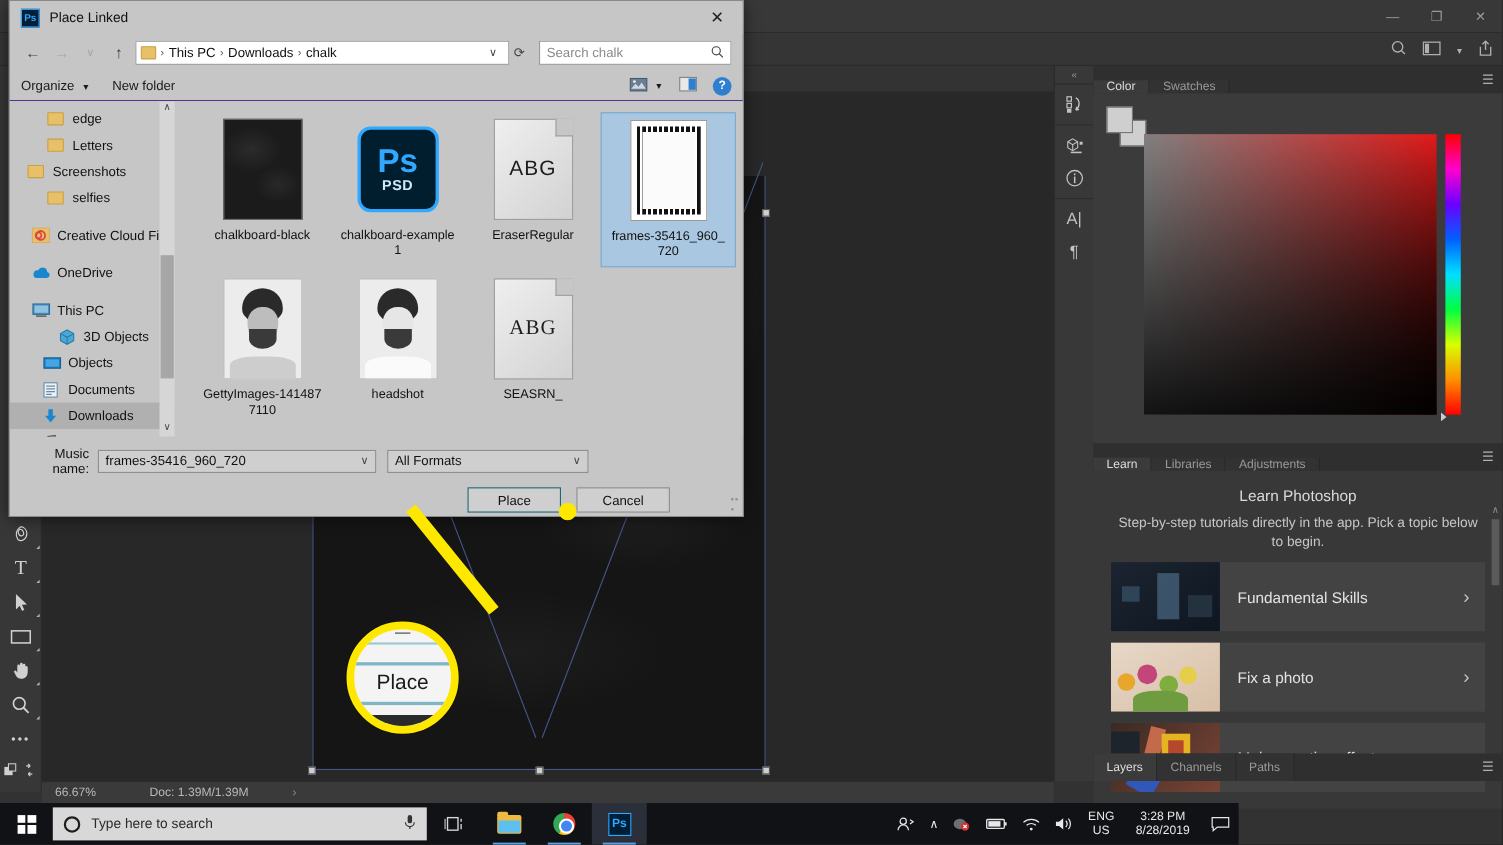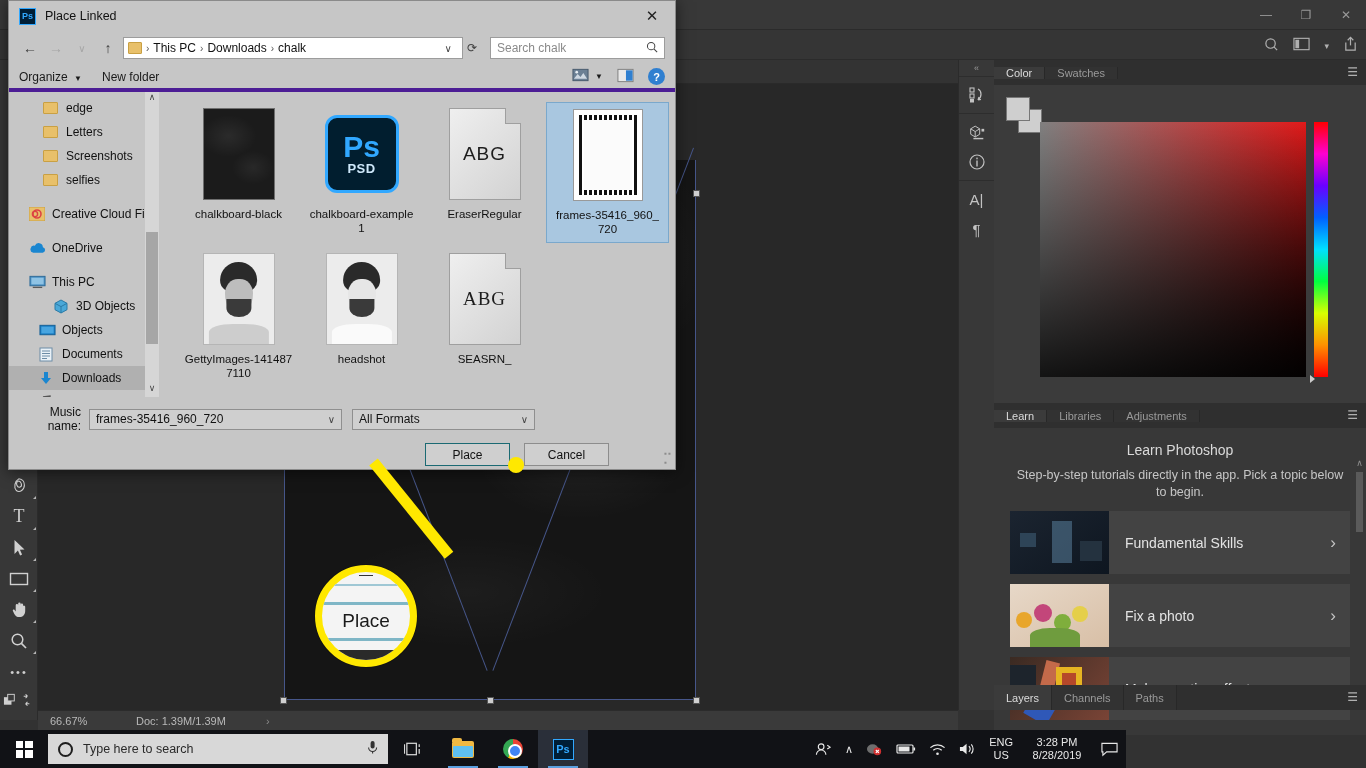--- a/index.html
+++ b/index.html
@@ -55,21 +55,21 @@
   .ps-status .arrow { padding-left:40px; color:#8a8a8a; }
 
   
   .ps-strip { position:absolute; left:958px; top:60px; width:36px; height:650px; background:#383838; border-left:1px solid #2b2b2b;}
   .ps-strip .collapse { height:16px; display:flex; align-items:center; justify-content:center; color:#999; font-size:9px; }
   .ps-strip .sgroup { border-top:1px solid #2d2d2d; padding:3px 0; }
   .ps-strip .sicon { height:30px; display:flex; align-items:center; justify-content:center; color:#c2c2c2; }
 
   
   .ps-right { position:absolute; left:994px; top:60px; width:372px; height:650px; background:#383838; }
-  .panel-tabs { height:25px; background:#2f2f2f; display:flex; align-items:center; position:relative;}
+  .panel-tabs { height:25px; background:#2f2f2f; display:flex; align-items:flex-end; position:relative;}
   .ptab { padding:0 12px; display:flex; align-items:center; font-size:11px; color:#9a9a9a; background:#323232; border-right:1px solid #282828;}
   .ptab.active { background:#3b3b3b; color:#dcdcdc; }
   .pmenu { position:absolute; right:8px; top:6px; color:#b0b0b0; font-size:12px; line-height:12px;}
 
   .color-panel { height:318px; background:#3b3b3b; position:relative; }
   .cp-swatch { position:absolute; left:12px; top:12px; width:36px; height:36px;}
   .cp-swatch .a { position:absolute; left:0; top:0; width:24px; height:24px; background:#cfcfcf; border:1px solid #777; }
   .cp-swatch .b { position:absolute; left:12px; top:12px; width:24px; height:24px; background:#cfcfcf; border:1px solid #777; z-index:0;}
   .cp-field { position:absolute; left:46px; top:37px; width:266px; height:255px;
      background: linear-gradient(to right, rgba(128,128,128,1), rgba(255,0,0,0)), linear-gradient(to bottom, rgba(255,255,255,0) 0%, rgba(0,0,0,.92) 100%), #e21a1a;
@@ -110,21 +110,21 @@
   .navbtn.dim { color:#a6a6a6; }
   .crumbbox { flex:1; height:22px; background:#fff; border:1px solid #9c9c9c; display:flex; align-items:center; padding:0 4px; font-size:12px; color:#111;}
   .crumb-folder { width:14px; height:12px; background:#e8c06a; border:1px solid #c9a043; border-radius:1px; margin-right:3px;}
   .crumb { padding:0 3px; }
   .sep { color:#555; padding:0 1px; font-size:10px;}
   .crumbbox .caret { margin-left:auto; color:#444; font-size:10px; padding:0 6px;}
   .refresh { color:#444; font-size:12px; padding-right:3px;}
   .searchbox { width:175px; height:22px; background:#fff; border:1px solid #9c9c9c; display:flex; align-items:center; padding:0 6px; font-size:12px; color:#8a8a8a; margin-left:6px;}
   .searchbox .mag { margin-left:auto; color:#555; font-size:12px; }
 
-  .dlg-cmdbar { height:27px; display:flex; align-items:center; padding:0 10px; font-size:12px; color:#1a1a1a; border-bottom:4px solid #4c1d95;}
+  .dlg-cmdbar { height:27px; display:flex; align-items:center; padding:0 10px; font-size:12px; color:#1a1a1a; border-bottom:1px solid #4c1d95;}
   .cmd { padding-right:20px; }
   .cmdbar-right { margin-left:auto; display:flex; align-items:center; gap:14px;}
   .help-circle { width:17px; height:17px; border-radius:50%; background:#2f7fd0; color:#fff; font-size:11px; font-weight:bold;
      display:flex; align-items:center; justify-content:center;}
 
   .dlg-body { display:flex; height:305px; background:#c6c6c6;}
   .tree { width:150px; background:#c6c6c6; padding-top:4px; overflow:hidden; position:relative;}
   .titem { height:24px; display:flex; align-items:center; font-size:12px; color:#111; padding-left:10px;}
   .titem.sel { background:#b0b0b0; }
   .titem .ic { width:18px; margin-right:5px; display:flex; align-items:center; }
@@ -516,21 +516,21 @@
               <span class="fold"></span>
             </span>
           <span>edge</span>
         </div>
         <div class="titem" style="padding-left:34px;">
           <span class="ic">
               <span class="fold"></span>
             </span>
           <span>Letters</span>
         </div>
-        <div class="titem" style="padding-left:34px;">
+        <div class="titem" style="padding-left:16px;">
           <span class="ic">
               <span class="fold"></span>
             </span>
           <span>Screenshots</span>
         </div>
         <div class="titem" style="padding-left:34px;">
           <span class="ic">
               <span class="fold"></span>
             </span>
           <span>selfies</span>

